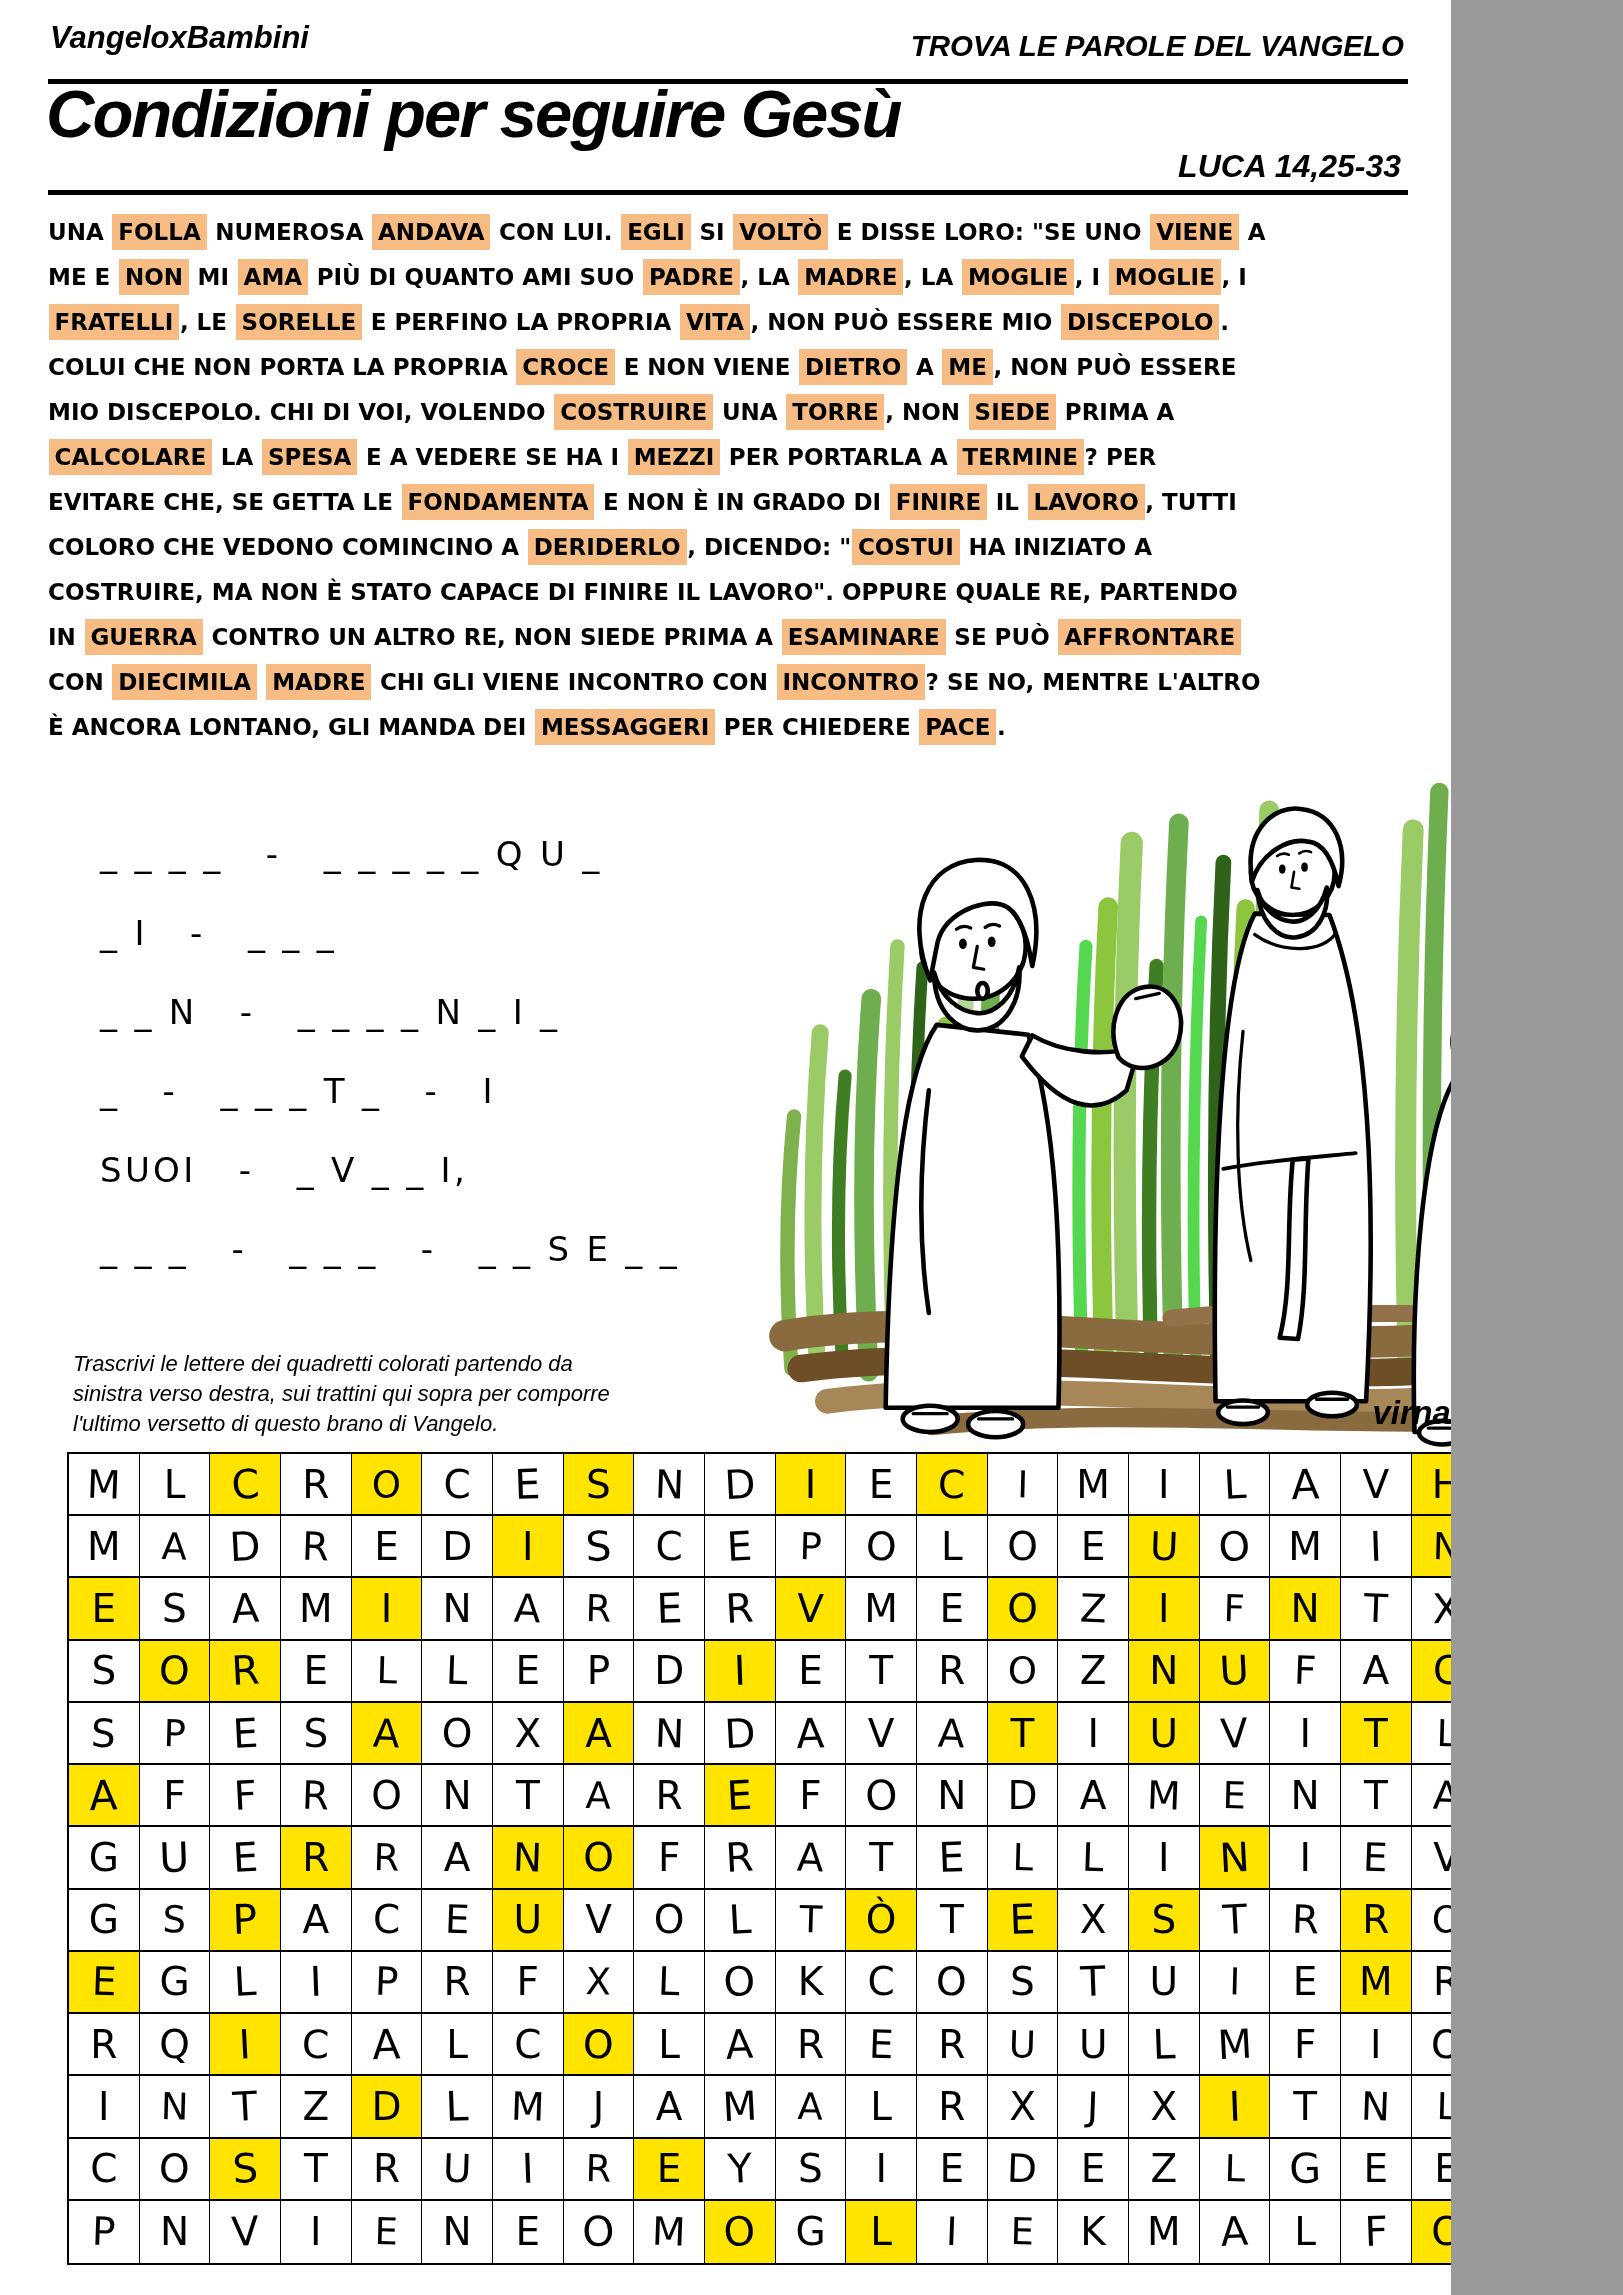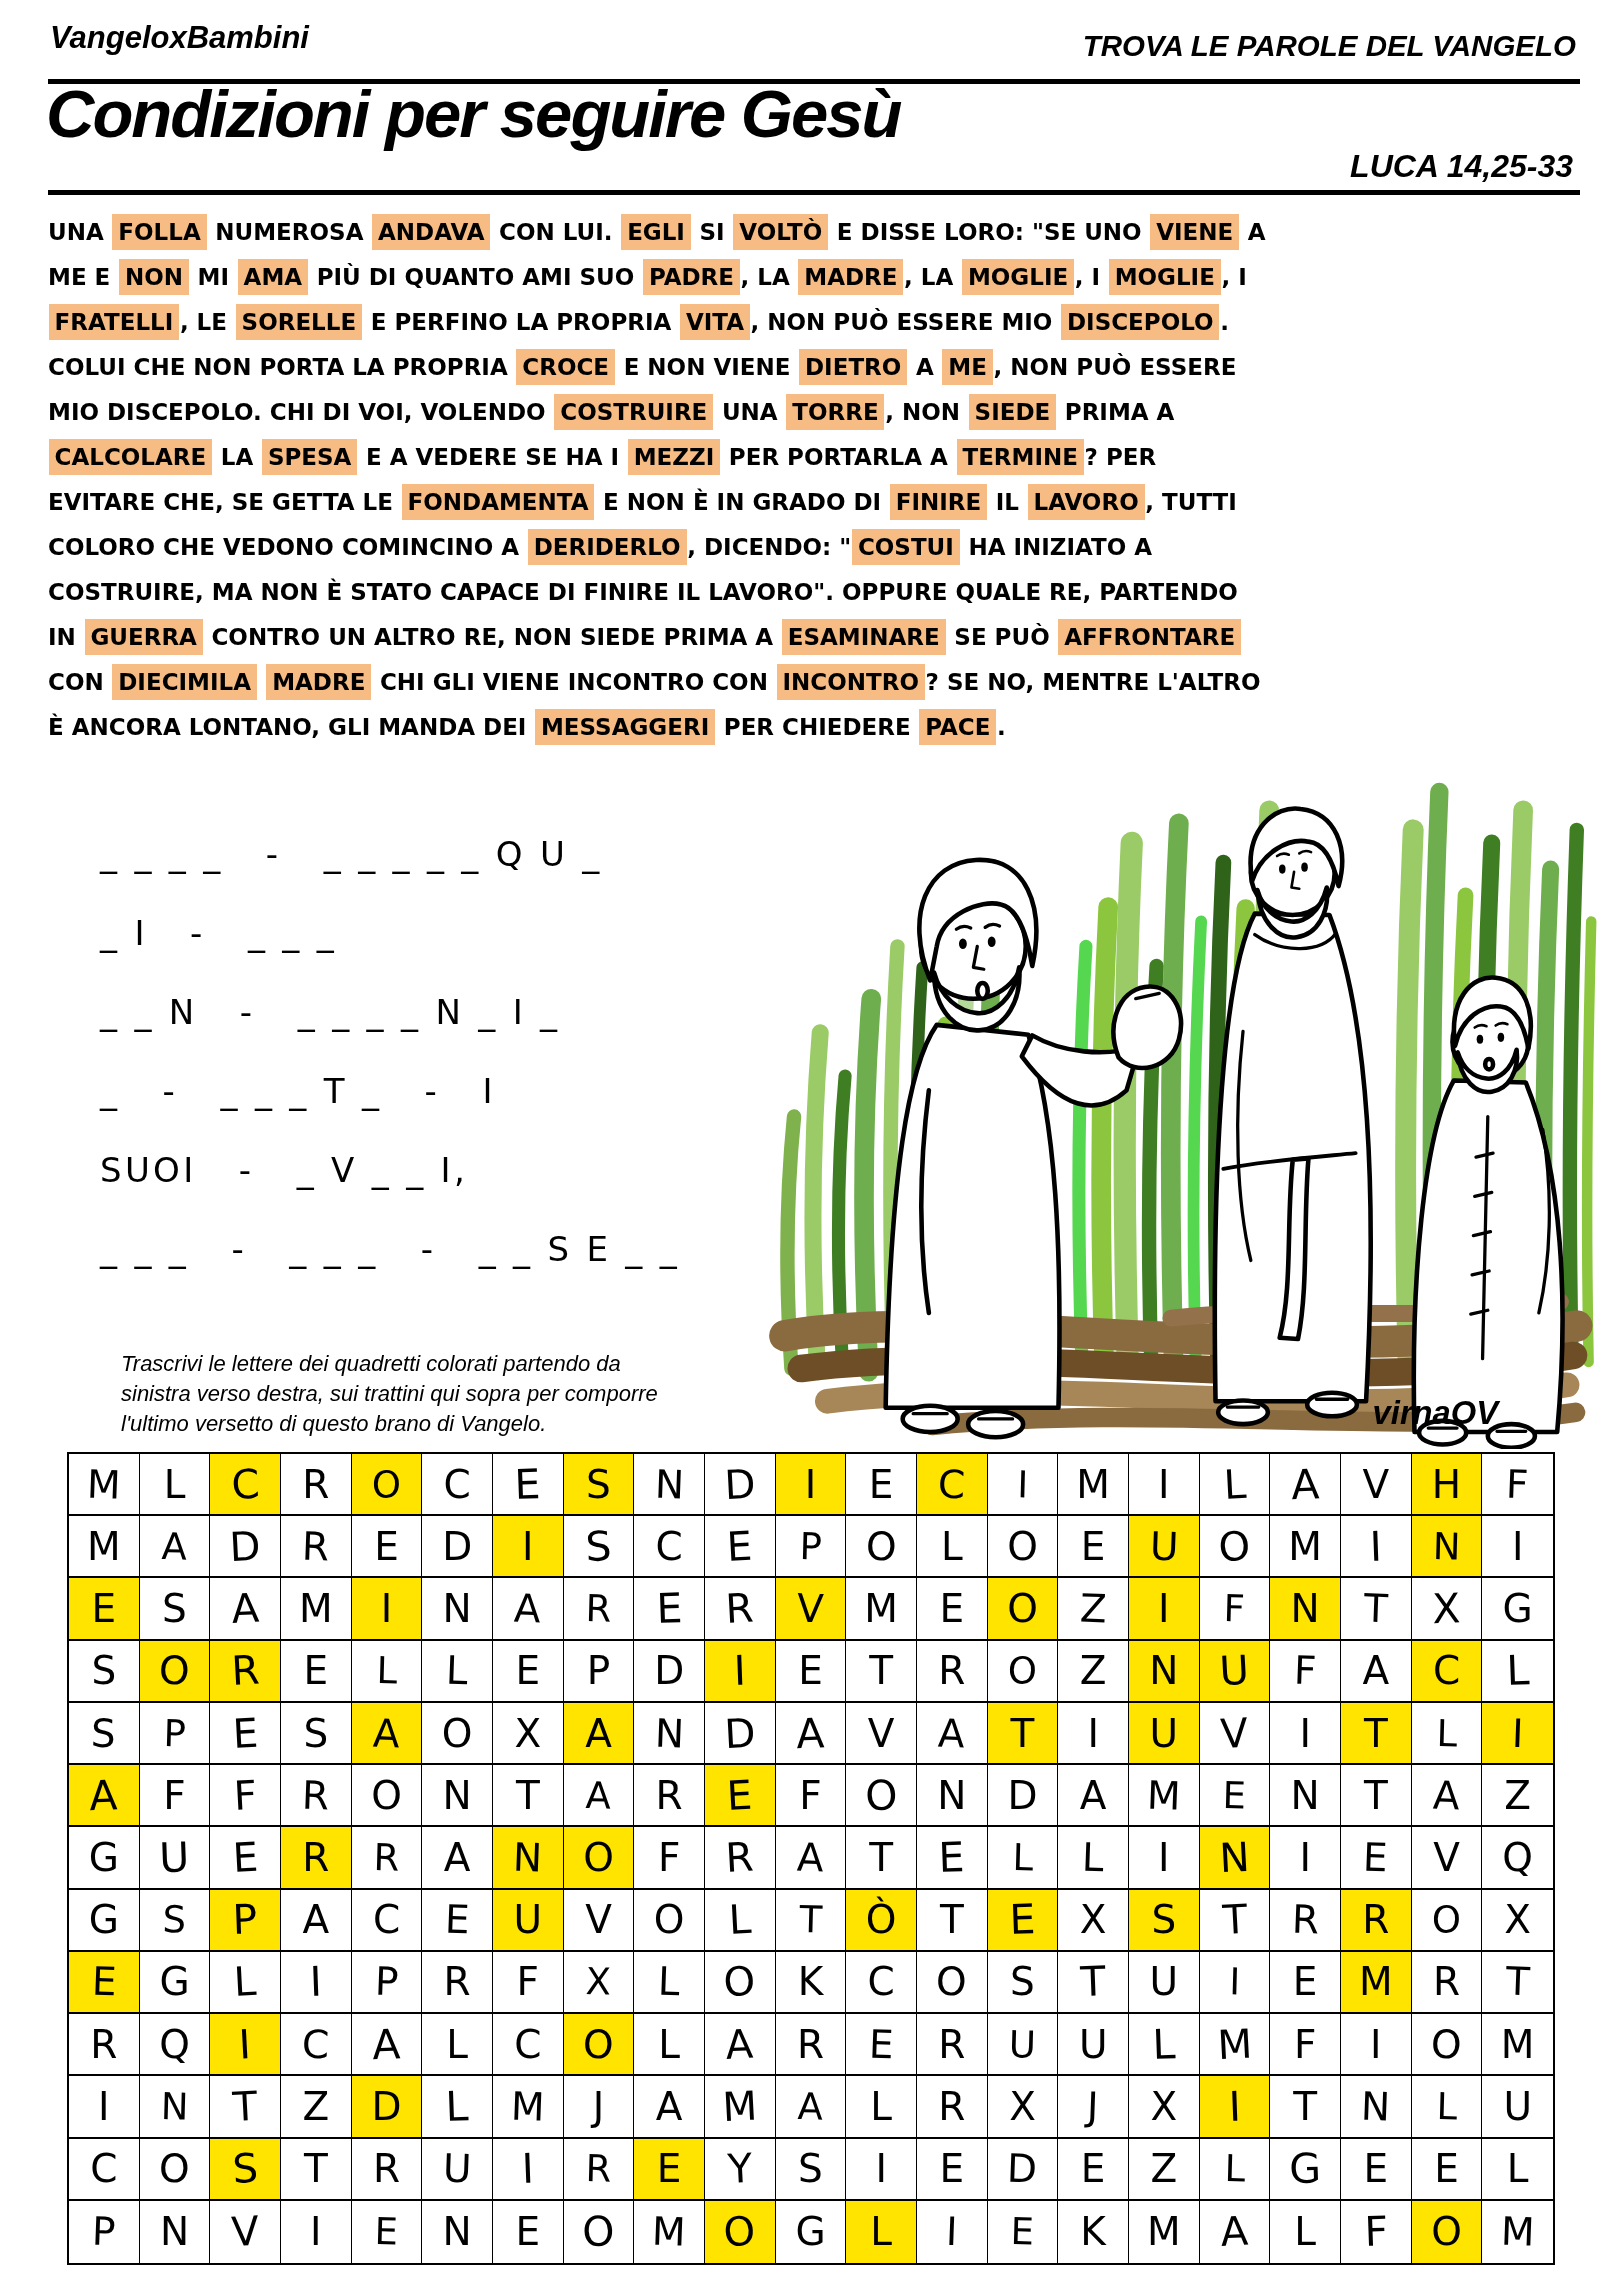--- a/index.html
+++ b/index.html
@@ -1,36 +1,36 @@
 <!DOCTYPE html>
 <html style="--orange: #F6BC84; --yellow: #FFE400;font-size:10.5px"><head>
 <meta charset="utf-8">
 <style>
   html,body{margin:0;padding:0;background:#9a9a9a;}
   .page{
-    position:relative;width:1623px;height:2295px;background:#ffffff;
+    position:relative;width:1451px;height:2295px;background:#ffffff;
     font-family:"DejaVu Sans",sans-serif;color:#000;overflow:hidden;
   }
   .brand{position:absolute;left:50px;top:19.6px;font:italic 700 31px "Liberation Sans",sans-serif;letter-spacing:0;}
   .tagline{position:absolute;right:47px;top:29px;font:italic 700 29.5px "Liberation Sans",sans-serif;}
   .rule{position:absolute;left:48px;right:43px;height:4.6px;background:#000;}
   .rule-1{top:79px;}
   .rule-2{top:190px;}
   .title{position:absolute;left:46px;top:75px;font:italic 800 67px "Liberation Sans",sans-serif;letter-spacing:-2px;}
   .reference{position:absolute;right:50px;top:148px;font:italic 700 32px "Liberation Sans",sans-serif;}
 
   .passage{position:absolute;left:48px;top:210px;width:1539px;}
   .pline{white-space:nowrap;font-weight:700;font-size:23px;line-height:45px;}
   .hl{background:var(--orange,#F6BC84);padding:4.6px 5.9px;margin:0 0.7px;}
 
   .blanks{position:absolute;left:52px;top:815px;}
   .bline{white-space:pre;font-weight:400;font-size:34px;line-height:79px;letter-spacing:3.3px;margin-left:48px;}
 
   .instructions{position:absolute;left:73px;top:1349px;width:642px;
-    font:italic 400 22px "Liberation Sans",sans-serif;line-height:30px;margin-left:48px;}
+    font:italic 400 22px "Liberation Sans",sans-serif;line-height:30px;}
 
   .illustration{position:absolute;left:765px;top:750px;}
 
   .grid{
     position:absolute;left:67px;top:1452px;width:1488px;height:813px;
     display:grid;grid-template-columns:repeat(21,1fr);grid-template-rows:repeat(13,1fr);
     border:2px solid #000;background:#fff;box-sizing:border-box;
   }
   .cell{
     border-right:1.3px solid #000;border-bottom:2px solid #000;

